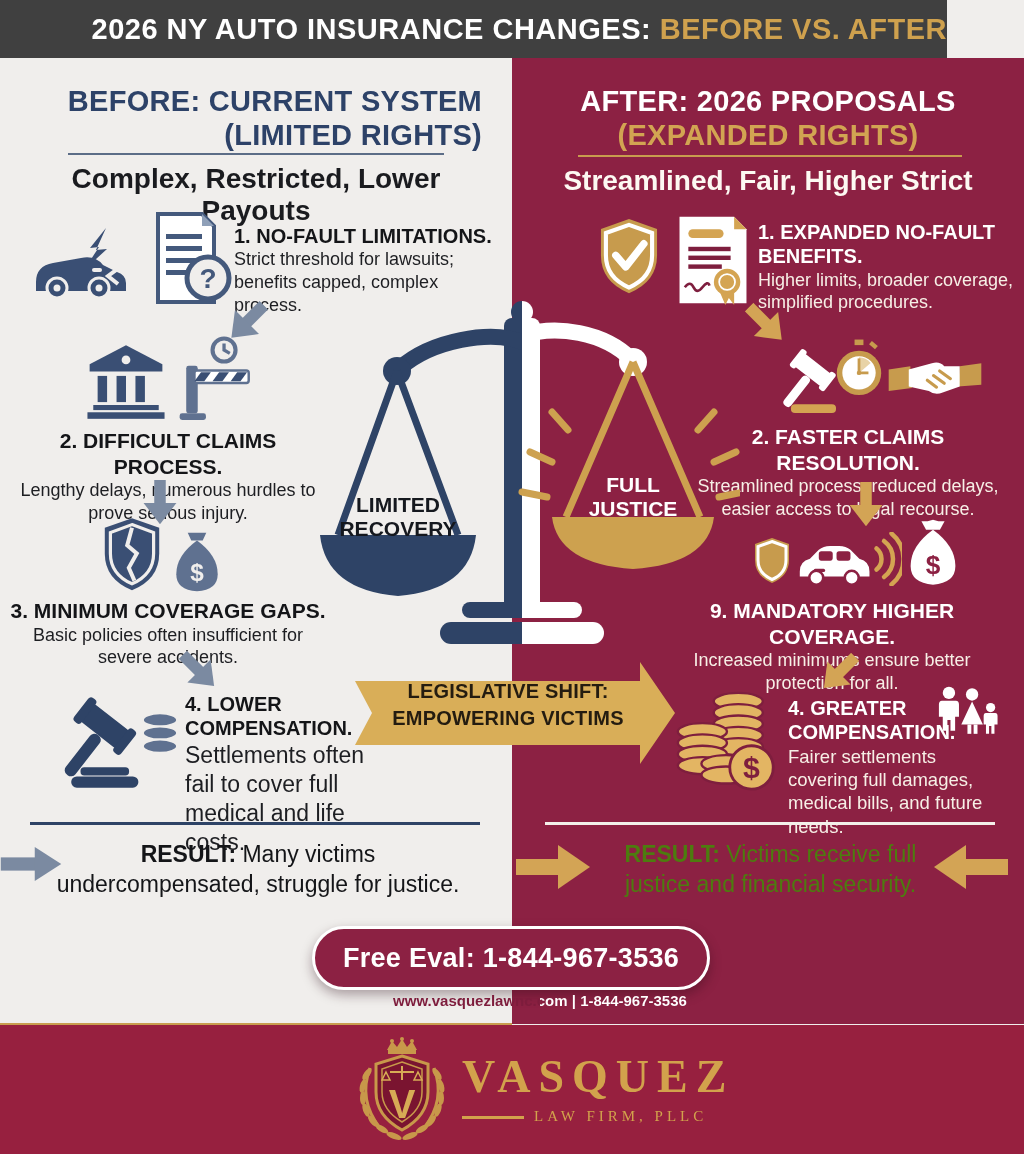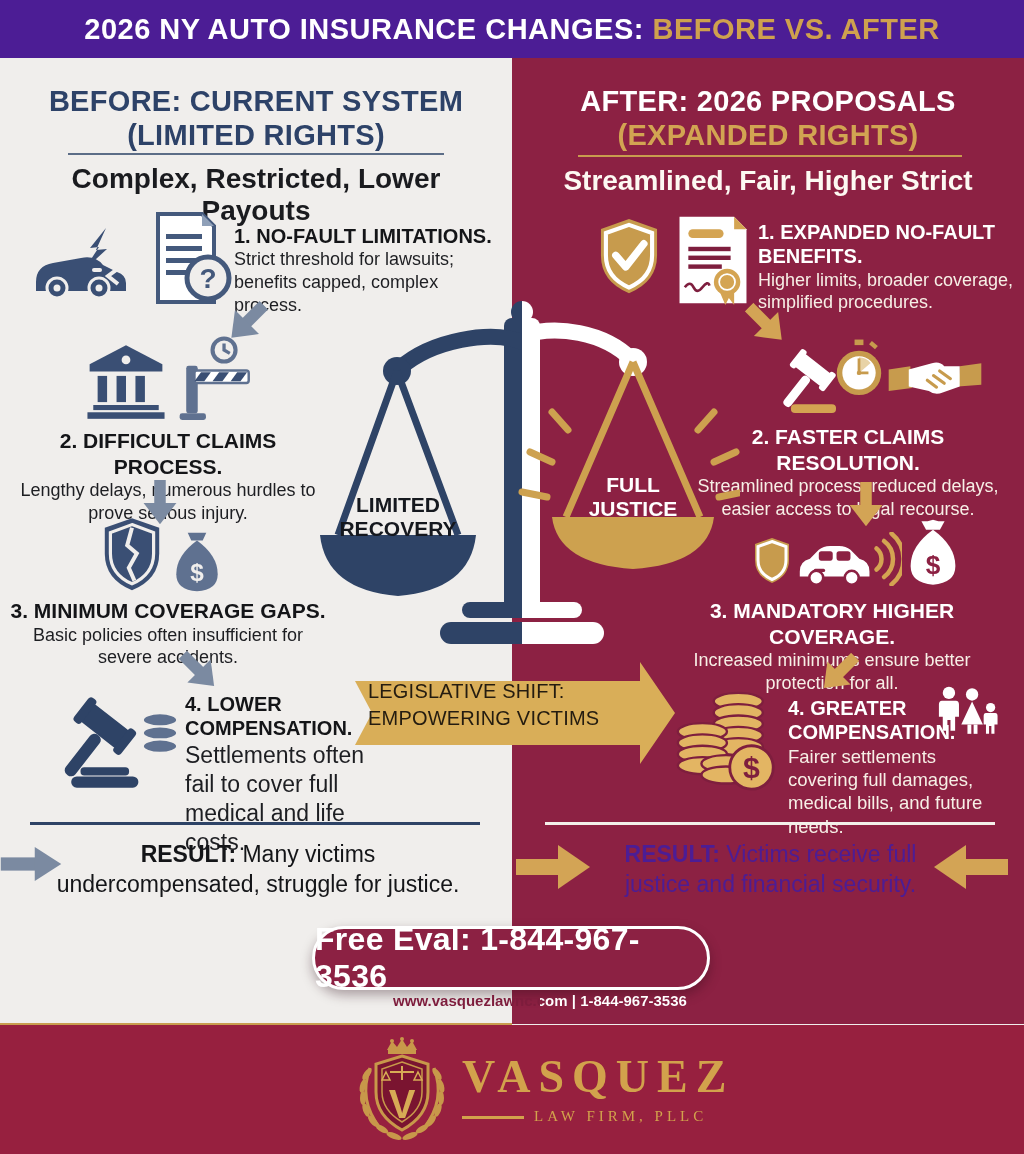--- a/index.html
+++ b/index.html
@@ -2,22 +2,22 @@
 <html><head>
 <meta charset="utf-8">
 <style>
   html,body{margin:0;padding:0;background:#555;}
   #canvas{
     position:relative;width:1024px;height:1154px;overflow:hidden;
     font-family:"Liberation Sans",sans-serif;background:#f0eeec;
   }
   .abs{position:absolute;}
   
-  .top-header{left:0;top:0;width:1024px;height:58px;background:#4c1d95;
-    display:flex;align-items:center;justify-content:center;}
+  .top-header{left:0;top:0;width:947px;height:58px;background:#404040;
+    display:flex;align-items:center;justify-content:flex-end;}
   .top-header .t{font-size:29px;font-weight:800;letter-spacing:.5px;color:#fff;white-space:pre;}
   .top-header .t .accent{color:#cfa14e;}
   
   .half-left{left:0;top:58px;width:512px;height:966px;background:#f0eeec;}
   .half-right{left:512px;top:58px;width:512px;height:966px;background:#8c2143;}
   
   .col-title{font-weight:800;font-size:29px;line-height:1.18;text-align:center;letter-spacing:.3px;}
   .col-title.before{color:#2d4268;}
   .col-title.after .l1{color:#fff;}
   .col-title.after .l2{color:#d2a452;}
@@ -27,28 +27,28 @@
   .subtitle.after{color:#fdf9f2;}
   
   .item-title{font-weight:800;font-size:20px;line-height:1.22;color:#141518;}
   .item-desc{font-weight:400;font-size:18px;line-height:1.26;color:#1d1e22;}
   .right .item-title{color:#fff;}
   .right .item-desc{color:#f7efe6;}
   .tcenter{text-align:center;}
   
   .result{font-size:23px;line-height:1.3;text-align:center;color:#141518;}
   .result b{font-weight:800;}
-  .result.right-side{color:#4c1d95;}
-  
-  .banner-text{font-weight:400;font-size:20px;line-height:1.35;color:#241c10;letter-spacing:.2px;}
+  .result.right-side{color:#4d7c0f;}
+  
+  .banner-text{font-weight:700;font-size:20px;line-height:1.35;text-align:center;color:#241c10;letter-spacing:.2px;}
   
   .pill{left:312px;top:926px;width:392px;height:58px;background:#8c2143;border:3px solid #fff;
     border-radius:34px;display:flex;align-items:center;justify-content:center;
     box-shadow:0 5px 12px rgba(40,10,20,.35);}
-  .pill span{color:#fff;font-weight:800;font-size:32px;letter-spacing:.3px;}
+  .pill span{color:#fff;font-weight:800;font-size:27px;letter-spacing:.3px;}
   .site{left:0;top:992px;width:1024px;text-align:center;font-weight:700;font-size:15px;color:#7d1c3c;margin-left:28px;}
   @supports (-webkit-background-clip:text){
     .site{background:linear-gradient(90deg,#7d1c3c 50%,#ffffff 50%);
       -webkit-background-clip:text;background-clip:text;color:transparent;}
   }
   
   .footer{left:0;top:1025px;width:1024px;height:129px;background:#97203f;}
   .gold-split-line{left:0;top:1023px;width:512px;height:2px;background:#c89c4e;}
   .brand{font-family:"Liberation Serif",serif;color:#d2a24c;font-size:46px;letter-spacing:8px;}
   .brand-sub{font-family:"Liberation Serif",serif;color:#d2a24c;font-size:15px;letter-spacing:4px;}
@@ -61,21 +61,21 @@
 <div id="canvas">
 
   <div class="abs top-header">
     <div class="t"><span>2026 NY AUTO INSURANCE CHANGES: </span><span class="accent">BEFORE VS. AFTER</span></div>
   </div>
 
   <div class="abs half-left"></div>
   <div class="abs half-right"></div>
 
   <div>
-    <div class="abs col-title before" style="left:30px;top:84px;width:452px;">
+    <div class="abs col-title before" style="left:30px;top:84px;width:452px;text-align:right;">
       <div>BEFORE: CURRENT SYSTEM</div>
       <div>(LIMITED RIGHTS)</div>
     </div>
     <div class="abs rule" style="left:68px;top:153px;width:376px;background:#5c6d87;"></div>
     <div class="abs subtitle before" style="left:30px;top:163px;width:452px;">Complex, Restricted, Lower Payouts</div>
 
     <div class="abs" style="left:32px;top:228px;width:120px;height:72px;">
       <svg width="120" height="72" viewBox="0 0 120 72">
         <polygon points="74,0 58,20 67,19 52,42 75,21 64,22" fill="#3a4f74"></polygon>
         <path d="M4,54 q0,-16 17,-19 l28,-5 q14,-3 22,7 l14,7 q9,3 9,11 v8 h-90 z" fill="#3a4f74"></path>
@@ -312,21 +312,21 @@
     </div>
     <div class="abs" style="left:906px;top:518px;width:54px;height:70px;">
       <svg width="54" height="70" viewBox="0 0 70 86">
         <polygon points="20,2 50,2 44,13 26,13" fill="#fff"></polygon>
         <polygon points="28,2 35,8 42,2 35,0" fill="#fff"></polygon>
         <path d="M35,13 Q64,34 64,60 Q64,82 35,84 Q6,82 6,60 Q6,34 35,13 Z" fill="#fff"></path>
         <text x="35" y="70" font-size="34" font-weight="bold" fill="#8c2143" text-anchor="middle">$</text>
       </svg>
     </div>
     <div class="abs tcenter" style="left:652px;top:598px;width:360px;">
-      <div class="item-title" style="font-size:21px;">3. MANDATORY HIGHER COVERAGE.</div>
+      <div class="item-title" style="font-size:21px;">9. MANDATORY HIGHER COVERAGE.</div>
       <div class="item-desc">Increased minimums ensure better protection for all.</div>
     </div>
     <div class="abs" style="left:822px;top:650px;transform:rotate(45deg);">
       <svg width="34" height="46" viewBox="0 0 40 56">
           <rect x="13" y="0" width="14" height="30" fill="#d3a455"></rect>
           <polygon points="0,28 40,28 20,54" fill="#d3a455"></polygon>
         </svg>
     </div>
 
     <div class="abs" style="left:674px;top:690px;width:104px;height:102px;">

